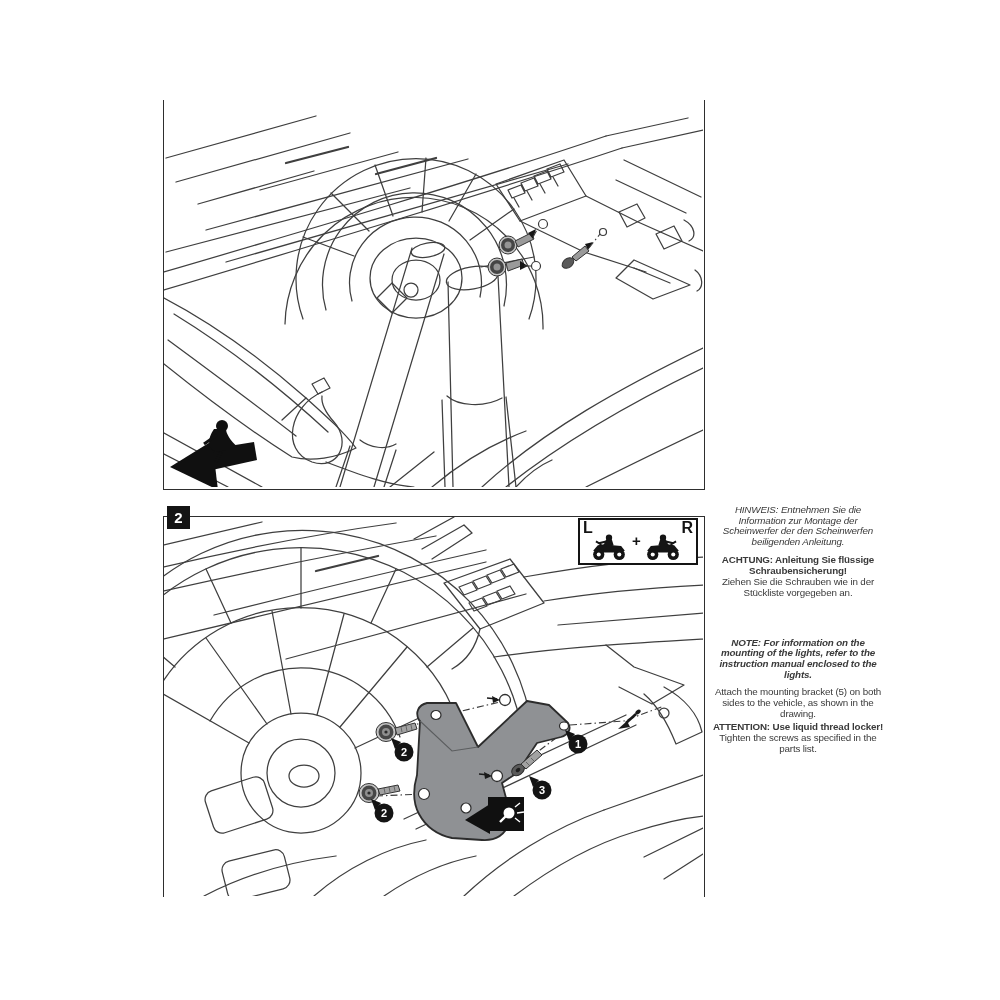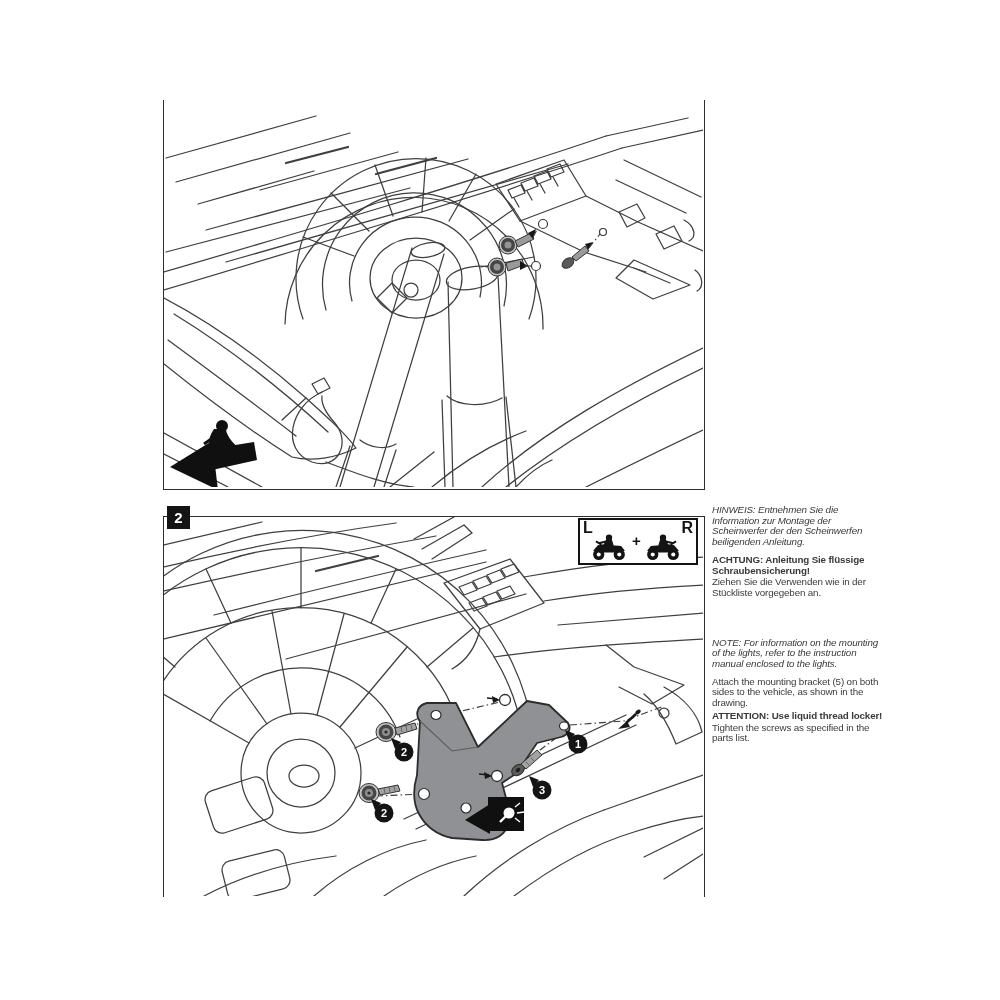--- a/index.html
+++ b/index.html
@@ -17,25 +17,25 @@
           border:2.5px solid #141414;background:#fff;z-index:5;}
   .lr-box .lbl{position:absolute;top:0px;font-size:16px;font-weight:bold;color:#141414;line-height:16px;}
   .lr-box .lbl-l{left:3px;}
   .lr-box .lbl-r{right:3px;}
   .lr-box .plus{position:absolute;left:52px;top:12px;font-size:15px;font-weight:bold;color:#141414;}
   .lr-box svg{position:absolute;bottom:2px;}
   .moto-left{left:10px;}
   .moto-right{left:64px;}
   .text-col{position:absolute;left:712px;top:505px;width:172px;font-size:9.8px;line-height:10.7px;
             letter-spacing:-0.15px;color:#3a3a3a;}
-  .text-col p{margin:0 0 7px 0;}
+  .text-col p{margin:0 0 7px 0;text-align:center;}
   .text-col p.it{font-style:italic;}
   .text-col p.b{font-weight:bold;margin-bottom:1px;}
   .text-col p.mb2{margin-bottom:2px;}
-  .text-col p.en-gap{margin-top:39px;}
+  .text-col p.en-gap{margin-top:39px;font-weight:bold;}
   .dwg{stroke:#3f3f3f;fill:none;stroke-width:1.25;stroke-linecap:round;stroke-linejoin:round;}
   .thick{stroke-width:2.3;}
   .dashdot{stroke:#3a3a3a;stroke-width:1.1;stroke-dasharray:7 3 1.5 3;fill:none;}
   .co-circle{fill:#141414;stroke:none;}
   .co-text{fill:#ffffff;font-family:"Liberation Sans",sans-serif;font-size:11px;font-weight:bold;stroke:none;}
 </style>
 </head>
 <body>
 
 <div class="page">
@@ -293,20 +293,20 @@
         <path d="M14,13 L17,7 L23,7 L25,13 C22,15 17,15 14,13 Z"></path>
         <path d="M17,9 L9,11" stroke="#141414" stroke-width="2.2" fill="none"></path>
       </g>
     </svg>
     <span class="lbl lbl-r">R</span>
   </div>
 
   <div class="text-col">
     <p class="it">HINWEIS: Entnehmen Sie die Information zur Montage der Scheinwerfer der den Scheinwerfen beiligenden Anleitung.</p>
     <p class="b">ACHTUNG: Anleitung Sie flüssige Schraubensicherung!</p>
-    <p>Ziehen Sie die Verwenden wie in der Stückliste vorgegeben an.</p>
+    <p>Ziehen Sie die Schrauben wie in der Stückliste vorgegeben an.</p>
     <p class="it en-gap">NOTE: For information on the mounting of the lights, refer to the instruction manual enclosed to the lights.</p>
     <p class="mb2">Attach the mounting bracket (5) on both sides to the vehicle, as shown in the drawing.</p>
     <p class="b">ATTENTION: Use liquid thread locker!</p>
     <p>Tighten the screws as specified in the parts list.</p>
   </div>
 
 </div>
 
 </body></html>

